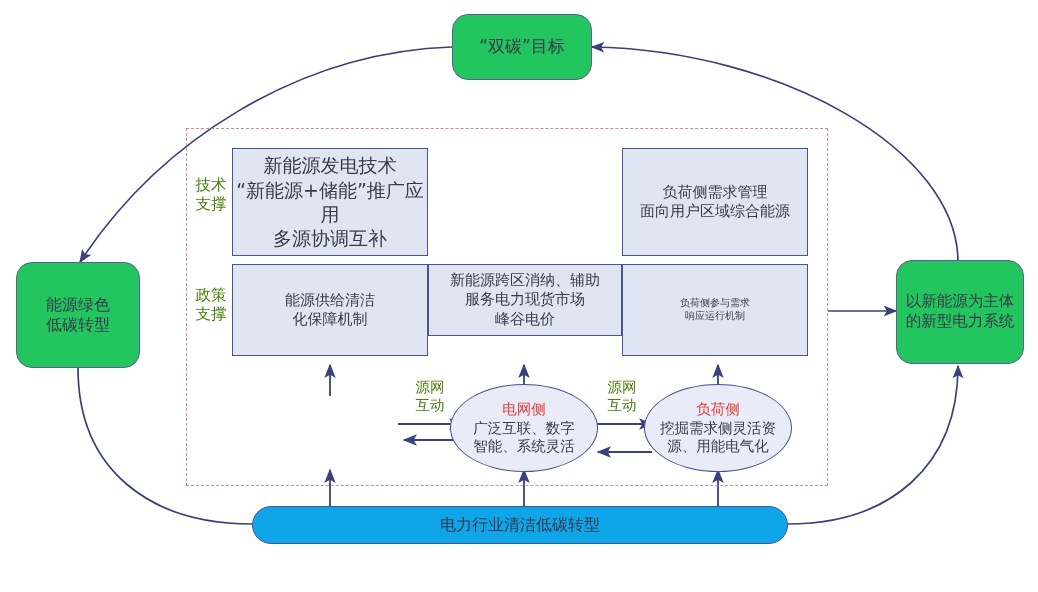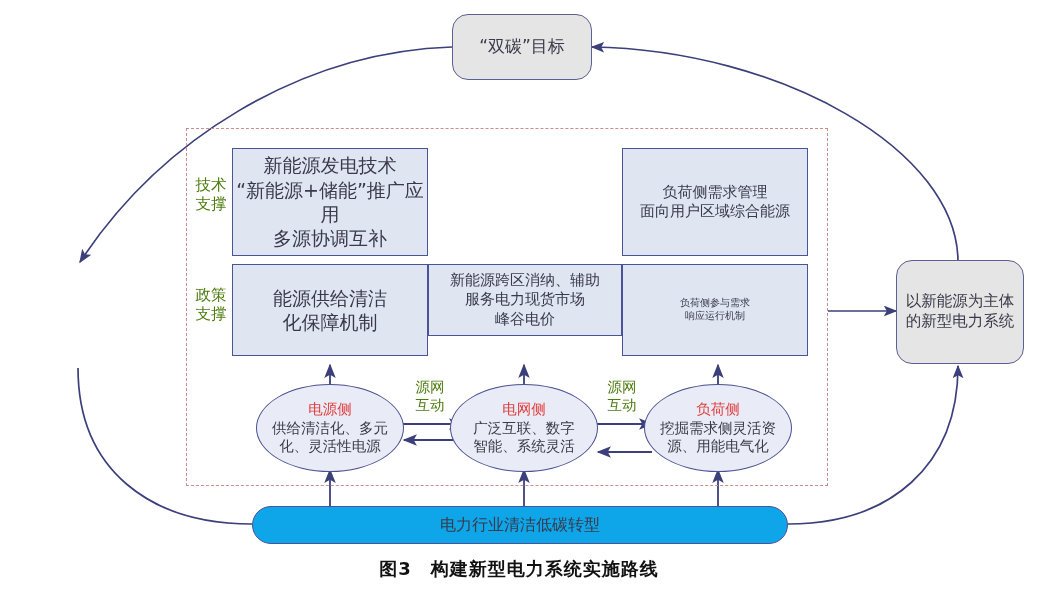--- a/index.html
+++ b/index.html
@@ -4,21 +4,21 @@
 <style>
   html,body{margin:0;padding:0;background:#ffffff;}
   body{width:1038px;height:592px;position:relative;overflow:hidden;
        font-family:"DejaVu Sans","Liberation Sans",sans-serif;}
   #stage{position:absolute;left:0;top:0;width:1038px;height:592px;}
   svg#wires{position:absolute;left:0;top:0;width:1038px;height:592px;}
 
   .node{position:absolute;box-sizing:border-box;display:flex;
         align-items:center;justify-content:center;text-align:center;
         color:#3a3a4a;line-height:1.28;}
-  .rounded{background:#e5e5e5;border:1.4px solid #5b5f93;border-radius:16px;}
+  .rounded{background:#22c55e;border:1.4px solid #5b5f93;border-radius:16px;}
   .rect{background:#dfe5f1;border:1.3px solid #4a529a;}
   .oval{background:#e9ecf6;border:1.4px solid #4a4f90;border-radius:50%;}
   .bar{background:#0ea5e9;border:1.4px solid #4a529a;border-radius:26px;}
 
   .lbl{position:absolute;color:#4d7c0f;text-align:center;line-height:1.25;}
   .ovaltitle{color:#e03b3b;display:block;line-height:1.3;}
   .ovalbody{display:block;line-height:1.26;}
   .caption{position:absolute;width:100%;text-align:center;font-weight:bold;
            color:#111;letter-spacing:1px;}
   .dashbox{position:absolute;border:1.4px dashed #c98d8d;box-sizing:border-box;}
@@ -62,20 +62,24 @@
 
     <path d="M462,440 L404,440" fill="none" stroke="#3b3f7a" stroke-width="1.8" marker-end="url(#ah)"></path>
   </svg>
 
   <div class="dashbox" style="left:186px;top:128px;width:642px;height:358px;"></div>
 
   <div class="node rounded" style="left:452px;top:14px;width:140px;height:66px;font-size:17px;">
     <span class="ml">“双碳”目标</span>
   </div>
 
+  <div class="node rounded" style="left:16px;top:262px;width:124px;height:106px;font-size:16px;">
+    <span class="ml">能源绿色
+低碳转型</span>
+  </div>
 
   <div class="node rounded" style="left:896px;top:260px;width:128px;height:104px;font-size:15.5px;">
     <span class="ml">以新能源为主体
 的新型电力系统</span>
   </div>
 
   <div class="lbl ml" style="left:188px;top:176px;width:46px;font-size:15.5px;">技术
 支撑</div>
   <div class="lbl ml" style="left:188px;top:286px;width:46px;font-size:15.5px;">政策
 支撑</div>
@@ -83,54 +87,48 @@
   <div class="node rect" style="left:232px;top:148px;width:196px;height:108px;font-size:19px;">
     <span class="ml">新能源发电技术
 “新能源+储能”推广应用
 多源协调互补</span>
   </div>
   <div class="node rect" style="left:622px;top:148px;width:186px;height:108px;font-size:15px;">
     <span class="ml">负荷侧需求管理
 面向用户区域综合能源</span>
   </div>
 
-  <div class="node rect" style="left:232px;top:264px;width:196px;height:92px;font-size:19px;">
+  <div class="node rect" style="left:232px;top:264px;width:196px;height:92px;font-size:15px;">
     <span class="ml">能源供给清洁
 化保障机制</span>
   </div>
   <div class="node rect" style="left:428px;top:264px;width:194px;height:72px;font-size:15px;">
     <span class="ml">新能源跨区消纳、辅助
 服务电力现货市场
 峰谷电价</span>
   </div>
   <div class="node rect" style="left:622px;top:264px;width:186px;height:92px;font-size:10px;">
     <span class="ml">负荷侧参与需求
 响应运行机制</span>
   </div>
 
-  <div class="node oval" style="left:256px;top:384px;width:148px;height:88px;font-size:14.5px;flex-direction:column;">
-    <span class="ovaltitle">电源侧</span>
-    <span class="ovalbody ml">供给清洁化、多元
-化、灵活性电源</span>
-  </div>
   <div class="node oval" style="left:450px;top:384px;width:148px;height:88px;font-size:14.5px;flex-direction:column;">
     <span class="ovaltitle">电网侧</span>
     <span class="ovalbody ml">广泛互联、数字
 智能、系统灵活</span>
   </div>
   <div class="node oval" style="left:644px;top:384px;width:148px;height:88px;font-size:14.5px;flex-direction:column;">
     <span class="ovaltitle">负荷侧</span>
     <span class="ovalbody ml">挖掘需求侧灵活资
 源、用能电气化</span>
   </div>
 
   <div class="lbl ml" style="left:382px;top:378px;width:96px;font-size:14.5px;">源网
 互动</div>
   <div class="lbl ml" style="left:574px;top:378px;width:96px;font-size:14.5px;">源网
 互动</div>
 
   <div class="node bar" style="left:252px;top:506px;width:536px;height:38px;font-size:16px;">
     <span>电力行业清洁低碳转型</span>
   </div>
 
-  <div class="caption" style="left:0;top:557px;font-size:18px;">图3　构建新型电力系统实施路线</div>
 
 </div>
 
 </body></html>

